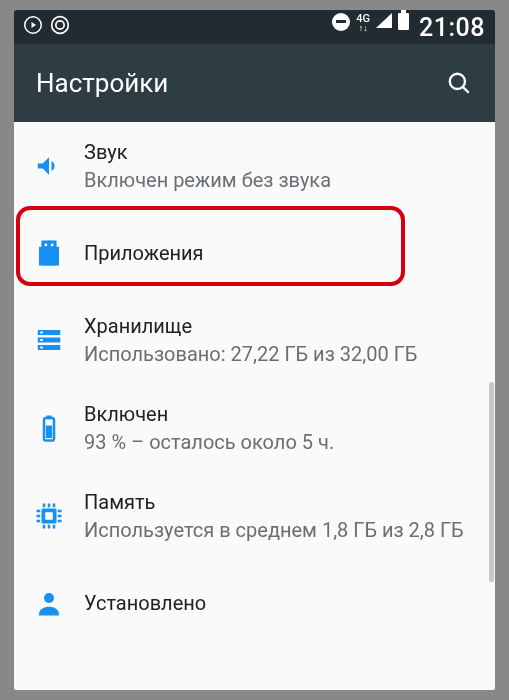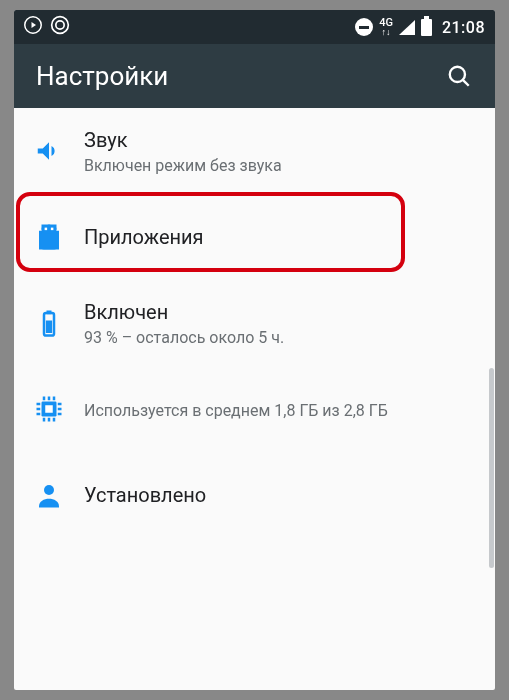--- a/index.html
+++ b/index.html
@@ -26,35 +26,35 @@
     height: 34px;
     background: #212b31;
     color: #fff;
     display: flex;
     align-items: center;
     padding: 0 10px;
     font-size: 17px;
     font-weight: 500;
   }
   .status-left { display: flex; gap: 8px; align-items: center; }
-  .status-right { margin-left: auto; display: flex; gap: 6px; align-items: center; }
+  .status-right { margin-left: auto; display: flex; gap: 6px; align-items: flex-start; }
   .status-right .sm { font-size: 11px; line-height: 1; text-align: center; }
   .status-right .sm span { display:block; }
-  .clock { font-size: 16px; margin-left: 4px; letter-spacing: .5px;}
+  .clock { font-size: 25px; margin-left: 4px; letter-spacing: .5px;}
   .dnd {
     width: 18px; height: 18px; border-radius: 50%; background:#fff; display:flex;align-items:center;justify-content:center;
   }
   .dnd::after { content:""; width:10px; height:3px; background:#212b31; }
   .tri { width:0;height:0;border-style:solid;border-width:0 0 15px 16px;border-color:transparent transparent #fff transparent; }
   .batt { width:11px; height:17px; background:#fff; border-radius:1px; position:relative; }
   .batt::before { content:""; position:absolute; top:-3px; left:3px; width:5px; height:3px; background:#fff; }
 
   
   .app-bar {
-    height: 64px;
+    height: 78px;
     background: #2e3c43;
     color: #fff;
     display: flex;
     align-items: center;
     padding: 0 22px;
   }
   .app-title { font-size: 26px; font-weight: 400; }
   .search-btn { margin-left: auto; width:28px; height:28px; display:flex;align-items:center;justify-content:center; }
 
   
@@ -69,21 +69,21 @@
     width: 50px;
     flex: 0 0 50px;
     display: flex;
     align-items: center;
     justify-content: flex-start;
     color: #1a73e8;
   }
   .row .icon svg { width: 30px; height: 30px; fill: #1690f2; }
   .row .txt { flex:1; }
   .row .title { font-size: 20px; color: #202124; line-height: 1.25; }
-  .row .sub { font-size: 16px; color: #6a6f73; margin-top: 3px; }
+  .row .sub { font-size: 20px; color: #6a6f73; margin-top: 3px; }
 
   
   .highlight {
     position: absolute;
     border: 4px solid #d4000e;
     border-radius: 14px;
     pointer-events: none;
   }
 
   
@@ -163,20 +163,36 @@
             <rect x="6" y="3" width="12" height="6" rx="3" fill="#1690f2"></rect>
             <rect x="8.5" y="4.5" width="2" height="2" fill="#fff"></rect>
             <rect x="13.5" y="4.5" width="2" height="2" fill="#fff"></rect>
           </svg>
       </div>
       <div class="txt">
         <div class="title">Приложения</div>
       </div>
     </div>
 
+    <div class="row">
+      <div class="icon">
+        <svg viewBox="0 0 24 24">
+            <rect x="3" y="4" width="18" height="4"></rect>
+            <rect x="3" y="10" width="18" height="4"></rect>
+            <rect x="3" y="16" width="18" height="4"></rect>
+            <rect x="5" y="5.2" width="2" height="1.6" fill="#fff"></rect>
+            <rect x="5" y="11.2" width="2" height="1.6" fill="#fff"></rect>
+            <rect x="5" y="17.2" width="2" height="1.6" fill="#fff"></rect>
+          </svg>
+      </div>
+      <div class="txt">
+        <div class="title">Хранилище</div>
+        <div class="sub">Использовано: 27,22 ГБ из 32,00 ГБ</div>
+      </div>
+    </div>
 
     <div class="row">
       <div class="icon">
         <svg viewBox="0 0 24 24">
             <rect x="8" y="4" width="8" height="18" rx="1.5" fill="none" stroke="#1690f2" stroke-width="2"></rect>
             <rect x="10" y="2" width="4" height="3"></rect>
             <rect x="9.5" y="10" width="5" height="10"></rect>
           </svg>
       </div>
       <div class="txt">
@@ -198,20 +214,21 @@
             <rect x="15" y="2" width="2" height="3"></rect>
             <rect x="7" y="19" width="2" height="3"></rect>
             <rect x="15" y="19" width="2" height="3"></rect>
             <rect x="2" y="7" width="3" height="2"></rect>
             <rect x="2" y="15" width="3" height="2"></rect>
             <rect x="19" y="7" width="3" height="2"></rect>
             <rect x="19" y="15" width="3" height="2"></rect>
           </svg>
       </div>
       <div class="txt">
+        <div class="title">Память</div>
         <div class="sub">Используется в среднем 1,8 ГБ из 2,8 ГБ</div>
       </div>
     </div>
 
     <div class="row">
       <div class="icon">
         <svg viewBox="0 0 24 24">
             <circle cx="12" cy="8" r="4"></circle>
             <path d="M4 21c0-4 4-6 8-6s8 2 8 6v1H4z"></path>
           </svg>

